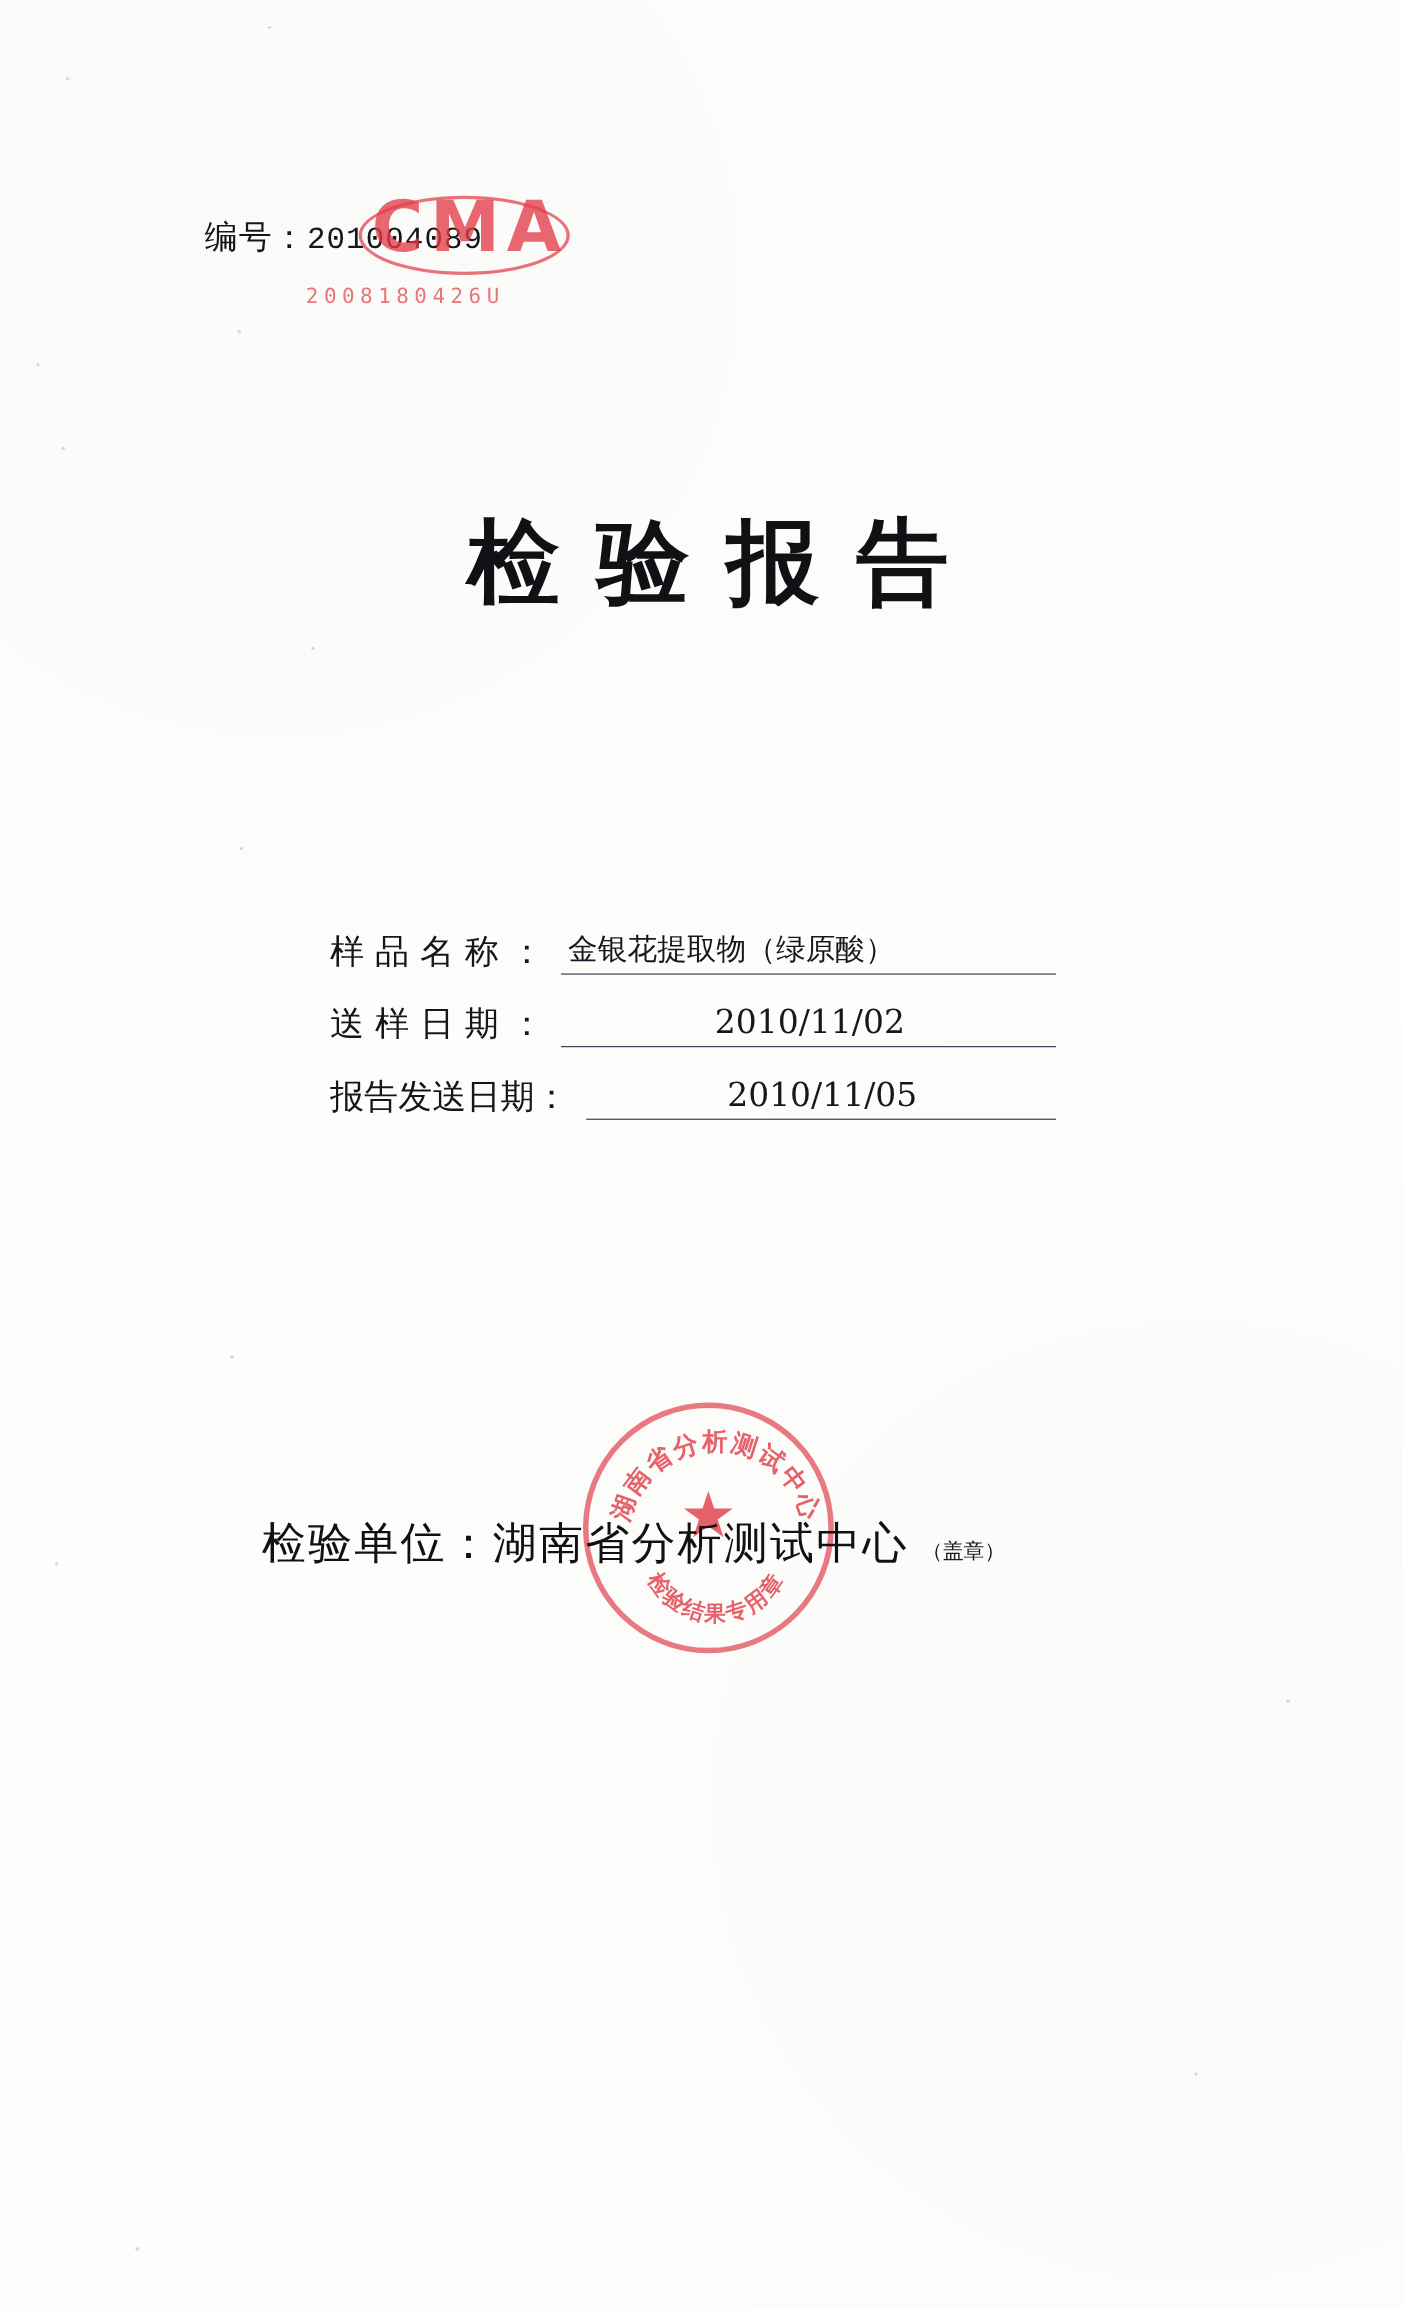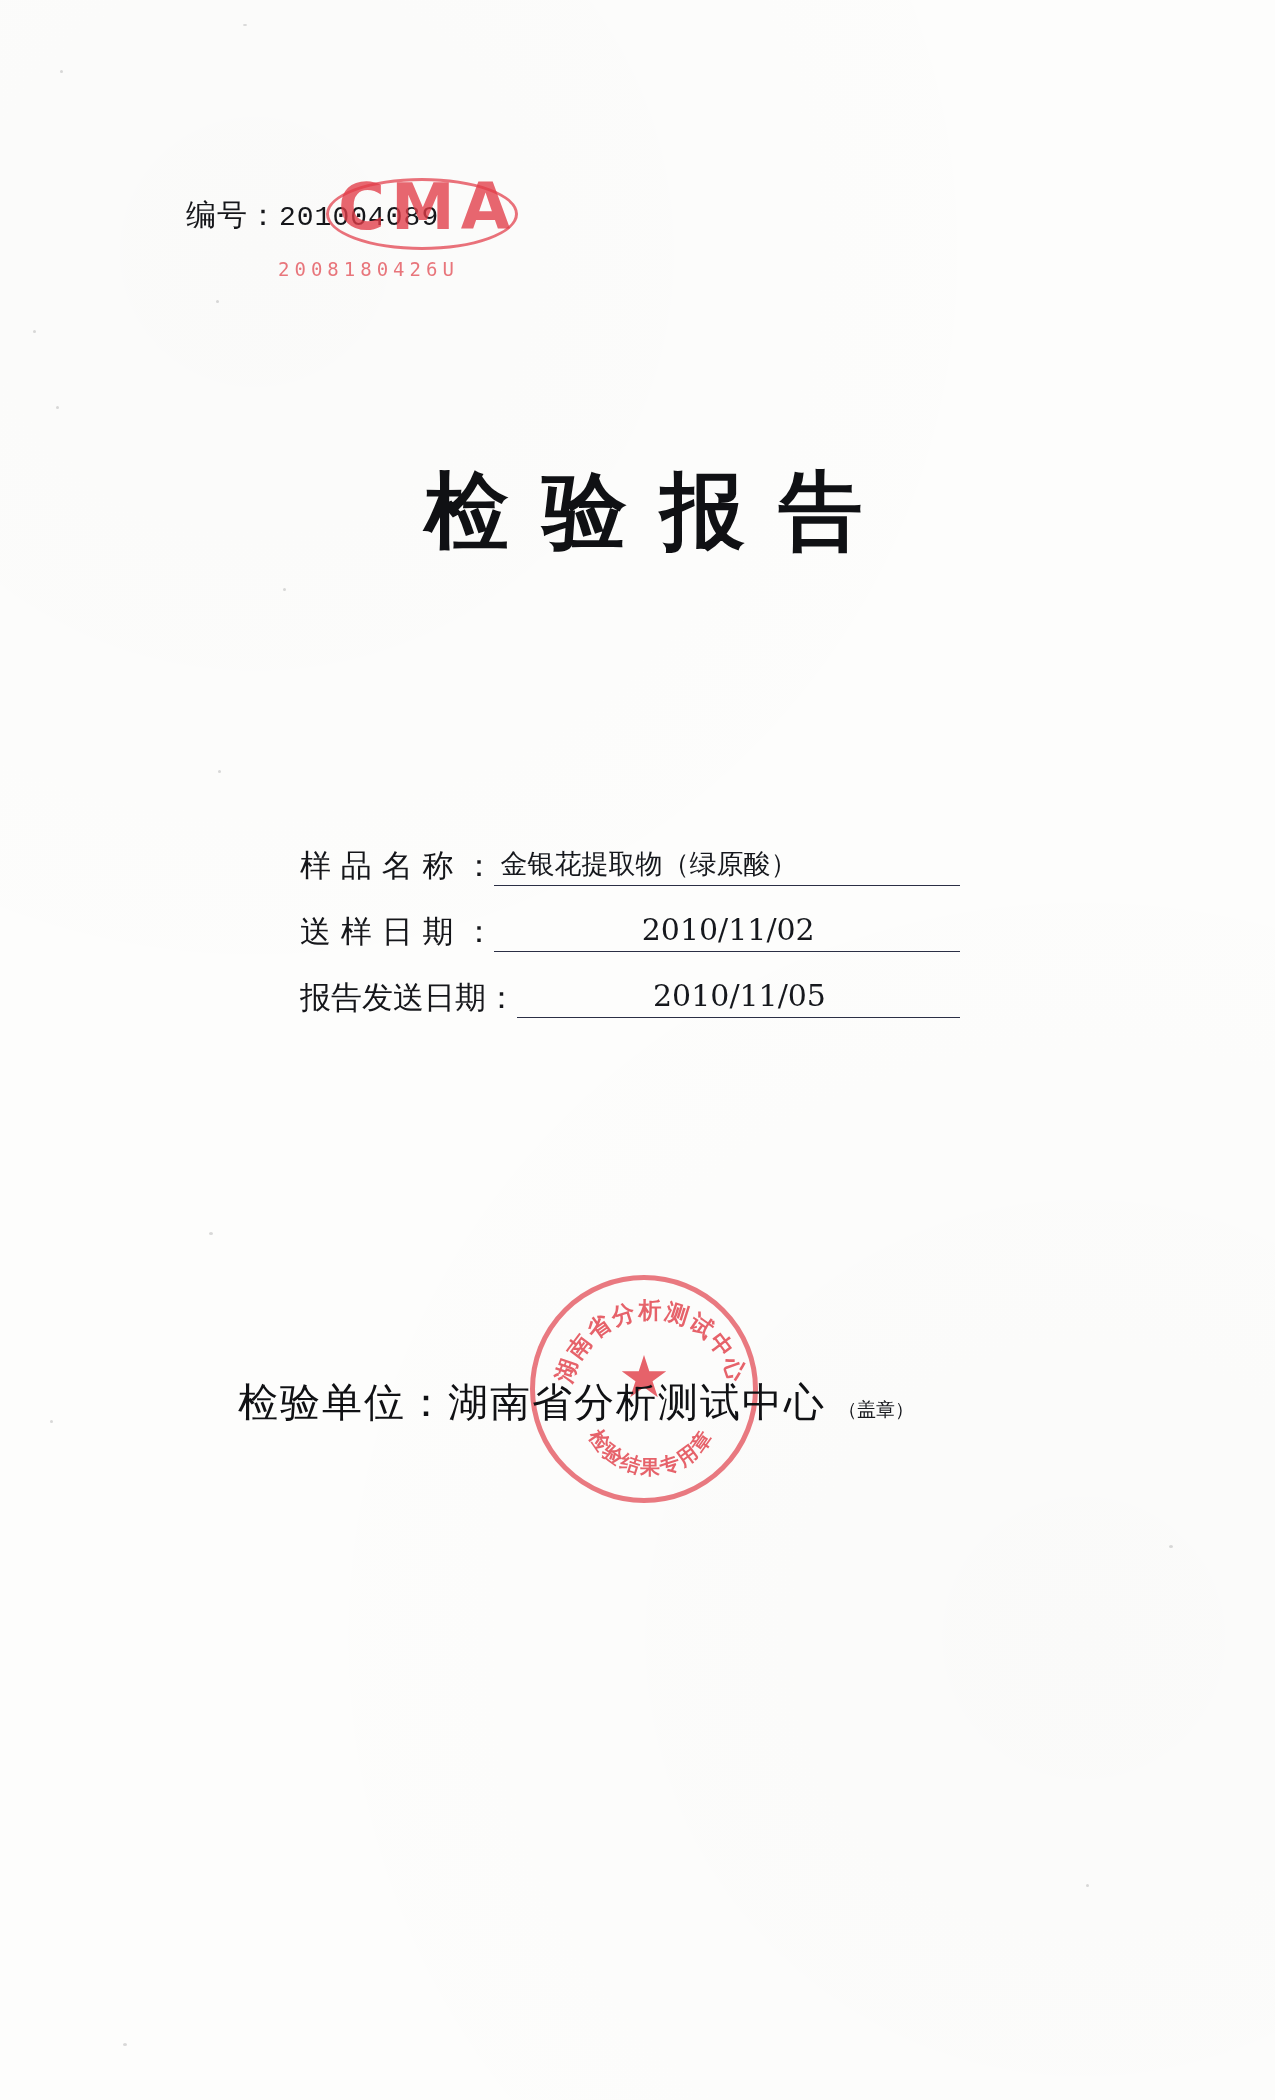--- a/index.html
+++ b/index.html
@@ -121,20 +121,21 @@
   }
   .field-value {
     flex: 1 1 auto;
     border-bottom: 1.6px solid #2b2f45;
     font-size: 27px;
     line-height: 38px;
     padding: 0 4px 2px 6px;
     color: #16181d;
     white-space: nowrap;
     text-align: left;
+    margin-left: 16px;
   }
   .field-value.centered { text-align: center; font-size: 30px; }
 
   
   .unit-line {
     position: absolute;
     left: 238px;
     top: 1375px;
     font-size: 40px;
     letter-spacing: 2px;

